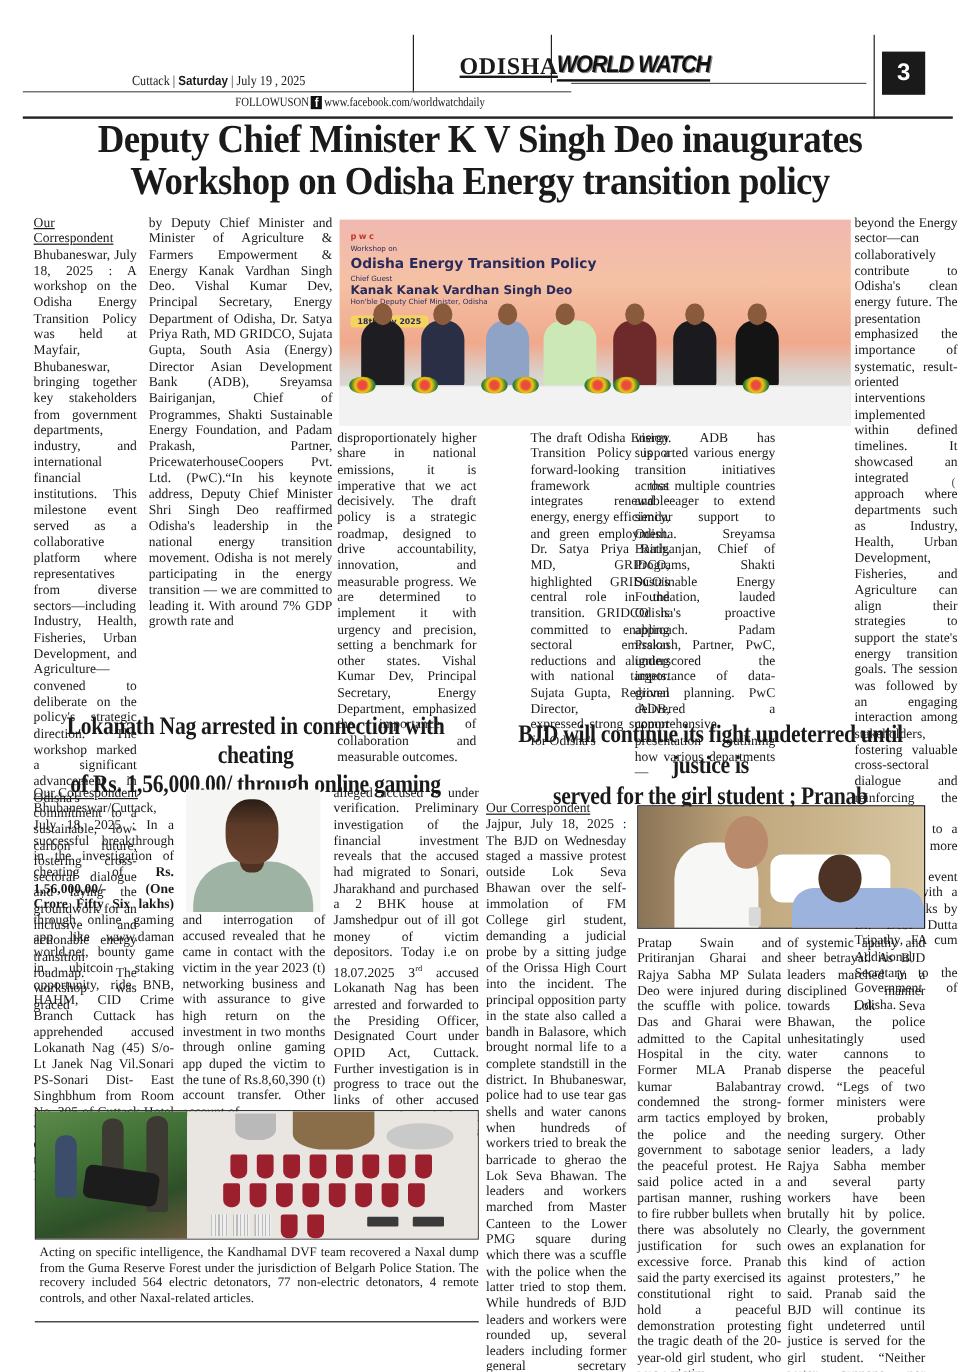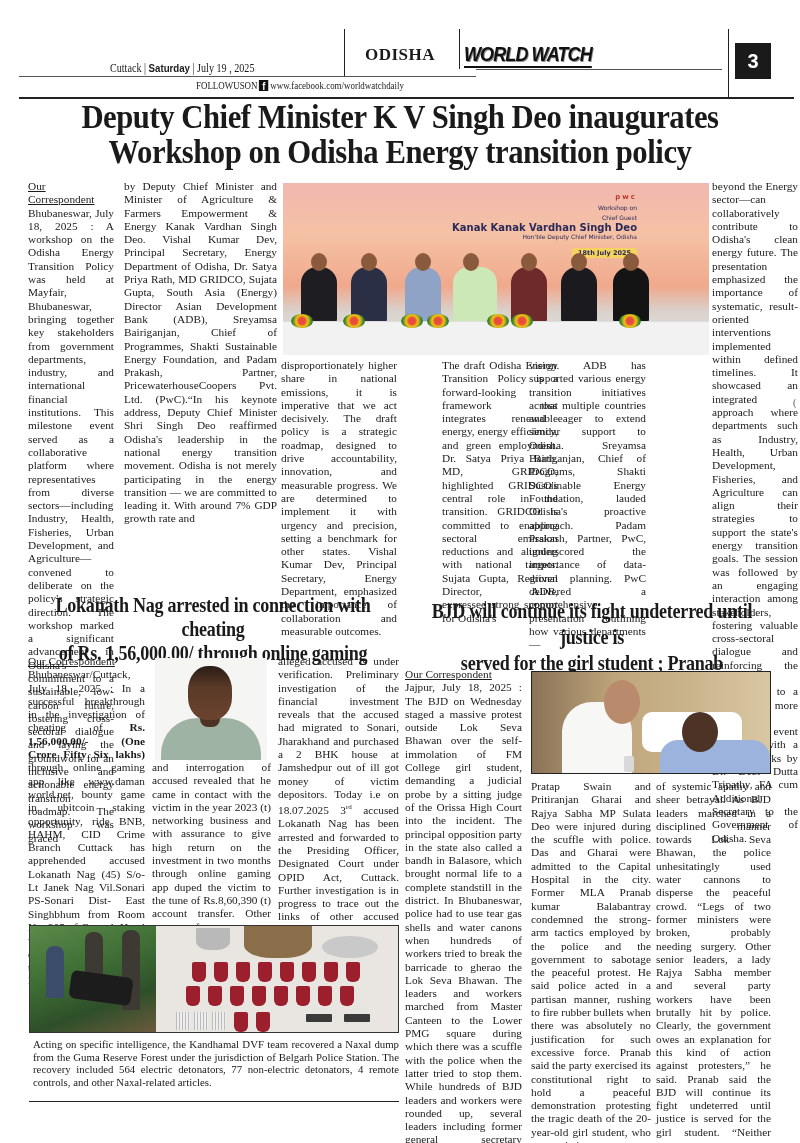--- a/index.html
+++ b/index.html
@@ -4,21 +4,21 @@
 <style>
   * { box-sizing: border-box; margin: 0; padding: 0; }
   html, body { width: 800px; height: 1143px; background: #fff; overflow: hidden; }
   body { position: relative; font-family: "Liberation Serif", "DejaVu Serif", serif; color: #1a1a1a; }
 
   
   .masthead { position: absolute; left: 0; top: 0; width: 800px; height: 100px; }
   .mh-date { position: absolute; left: 110px; top: 62px; font-size: 11.5px; letter-spacing: 0; transform: scaleX(0.88); transform-origin: left; white-space: nowrap; }
   .mh-date b { font-family: "Liberation Sans", sans-serif; font-weight: bold; font-size: 11px; }
   .mh-vline1 { position: absolute; left: 344px; top: 29px; width: 1px; height: 48px; background: #222; }
-  .mh-section { position: absolute; left: 365px; top: 45px; font-size: 17px; font-weight: bold; letter-spacing: 0.5px; }
+  .mh-section { position: absolute; left: 383px; top: 45px; font-size: 20px; font-weight: bold; letter-spacing: 0.5px; text-decoration: underline; }
   .mh-vline2 { position: absolute; left: 459px; top: 29px; width: 1px; height: 40px; background: #222; }
   .mh-logo { position: absolute; left: 464px; top: 43px; font-family: "Liberation Sans", sans-serif; font-weight: bold; font-style: italic; font-size: 20px; color: #111; letter-spacing: -1px; transform: scaleX(0.9); transform-origin: left; }
   .mh-logo span { display: inline-block; border-bottom: 2px solid #111; text-shadow: 1px 1px 0 #888; }
   .mh-rule { position: absolute; left: 19px; top: 76px; width: 457px; height: 1px; background: #555; }
   .mh-rule2 { position: absolute; left: 476px; top: 69px; width: 246px; height: 1px; background: #555; }
   .mh-follow { position: absolute; left: 196px; top: 80px; font-size: 10.5px; transform: scaleX(0.85); transform-origin: left; white-space: nowrap; display: flex; align-items: center; gap: 2px; }
   .fb-icon { display: inline-block; width: 11px; height: 11px; background: #111; color: #fff; font-family: "Liberation Sans", sans-serif; font-weight: bold; font-size: 11px; line-height: 12px; text-align: center; }
   .mh-rule3 { position: absolute; left: 19px; top: 97px; width: 775px; height: 2px; background: #222; }
   .mh-vline3 { position: absolute; left: 728px; top: 29px; width: 1px; height: 70px; background: #222; }
   .page-num { position: absolute; left: 735px; top: 43px; width: 36px; height: 36px; background: #1a1a1a; color: #fff; font-family: "Liberation Sans", sans-serif; font-weight: bold; font-size: 20px; line-height: 36px; text-align: center; }
@@ -33,21 +33,21 @@
 
   
   #a1c1 { left: 28px; top: 180px; width: 86px; }
   #a1c2 { left: 124px; top: 180px; width: 153px; }
   #a1c3 { left: 281px; top: 359px; width: 116px; }
   #a1c4 { left: 426px; top: 359px; width: 116px; margin-left: 16px; }
   #a1c5 { left: 529px; top: 359px; width: 117px; }
   #a1c6 { left: 712px; top: 180px; width: 86px; }
 
   .photo1 { position: absolute; left: 283px; top: 183px; width: 426px; height: 172px; overflow: hidden; background: linear-gradient(180deg, #f0b8b0 0%, #f5c1a4 30%, #f0a98d 60%, #d9d2cd 75%, #e8e6e4 100%); }
-  .p1-banner { position: absolute; left: 22px; top: 6px; width: 332px; height: 100px; text-align: right; font-family: "DejaVu Sans", sans-serif; color: #2a2a5a; }
+  .p1-banner { position: absolute; left: 9px; top: 6px; width: 332px; height: 100px; text-align: left; font-family: "DejaVu Sans", sans-serif; color: #2a2a5a; }
   .p1-logos { font-size: 7px; font-weight: bold; color: #c0392b; margin-top: 4px; letter-spacing: 2px; }
   .p1-small { font-size: 6px; margin-top: 3px; }
   .p1-title { font-size: 11.5px; font-weight: bold; margin-top: 1px; }
   .p1-guest { font-size: 10px; font-weight: bold; margin-top: 1px; }
   .p1-sub { font-size: 6px; }
   .p1-date { display: inline-block; margin-top: 3px; padding: 1px 6px; background: #f4d35e; border-radius: 3px; font-size: 6.5px; font-weight: bold; }
   .p1-people { position: absolute; left: 0; top: 80px; width: 426px; height: 60px; }
   .p1-person { position: absolute; bottom: 0; width: 36px; height: 56px; border-radius: 16px 16px 4px 4px; }
   .p1-person::before { content: ""; position: absolute; left: 10px; top: -14px; width: 16px; height: 18px; border-radius: 50%; background: #8a5a3c; }
   .p1-table { position: absolute; left: 0; top: 138px; width: 426px; height: 34px; background: #f2f2f2; border-top: 1px solid #ddd; }
@@ -123,20 +123,21 @@
   <p>Bhubaneswar, July 18, 2025 : A workshop on the Odisha Energy Transition Policy was held at Mayfair, Bhubaneswar, bringing together key stakeholders from government departments, industry, and international financial institutions. This milestone event served as a collaborative platform where representatives from diverse sectors—including Industry, Health, Fisheries, Urban Development, and Agriculture—convened to deliberate on the policy's strategic direction. The workshop marked a significant advancement in Odisha's commitment to a sustainable, low-carbon future, fostering cross-sectoral dialogue and laying the groundwork for an inclusive and actionable energy transition roadmap. The workshop was graced</p>
 </div>
 <div class="col" id="a1c2">
   <p>by Deputy Chief Minister and Minister of Agriculture &amp; Farmers Empowerment &amp; Energy Kanak Vardhan Singh Deo. Vishal Kumar Dev, Principal Secretary, Energy Department of Odisha, Dr. Satya Priya Rath, MD GRIDCO, Sujata Gupta, South Asia (Energy) Director Asian Development Bank (ADB), Sreyamsa Bairiganjan, Chief of Programmes, Shakti Sustainable Energy Foundation, and Padam Prakash, Partner, PricewaterhouseCoopers Pvt. Ltd. (PwC).“In his keynote address, Deputy Chief Minister Shri Singh Deo reaffirmed Odisha's leadership in the national energy transition movement. Odisha is not merely participating in the energy transition — we are committed to leading it. With around 7% GDP growth rate and</p>
 </div>
 
 <div class="photo1">
   <div class="p1-banner">
     <div class="p1-logos">pwc</div>
     <div class="p1-small">Workshop on</div>
+    <div class="p1-title">Odisha Energy Transition Policy</div>
     <div class="p1-small">Chief Guest</div>
     <div class="p1-guest">Kanak Kanak Vardhan Singh Deo</div>
     <div class="p1-sub">Hon'ble Deputy Chief Minister, Odisha</div>
     <div class="p1-date">18th July 2025</div>
   </div>
   <div class="p1-people">
     <div class="p1-person" style="left:18px;background:#1e1e22;"></div>
     <div class="p1-person" style="left:68px;background:#2b2f45;"></div>
     <div class="p1-person" style="left:122px;background:#8fa3c7;"></div>
     <div class="p1-person" style="left:170px;background:#cde8b7;width:44px;"></div>

